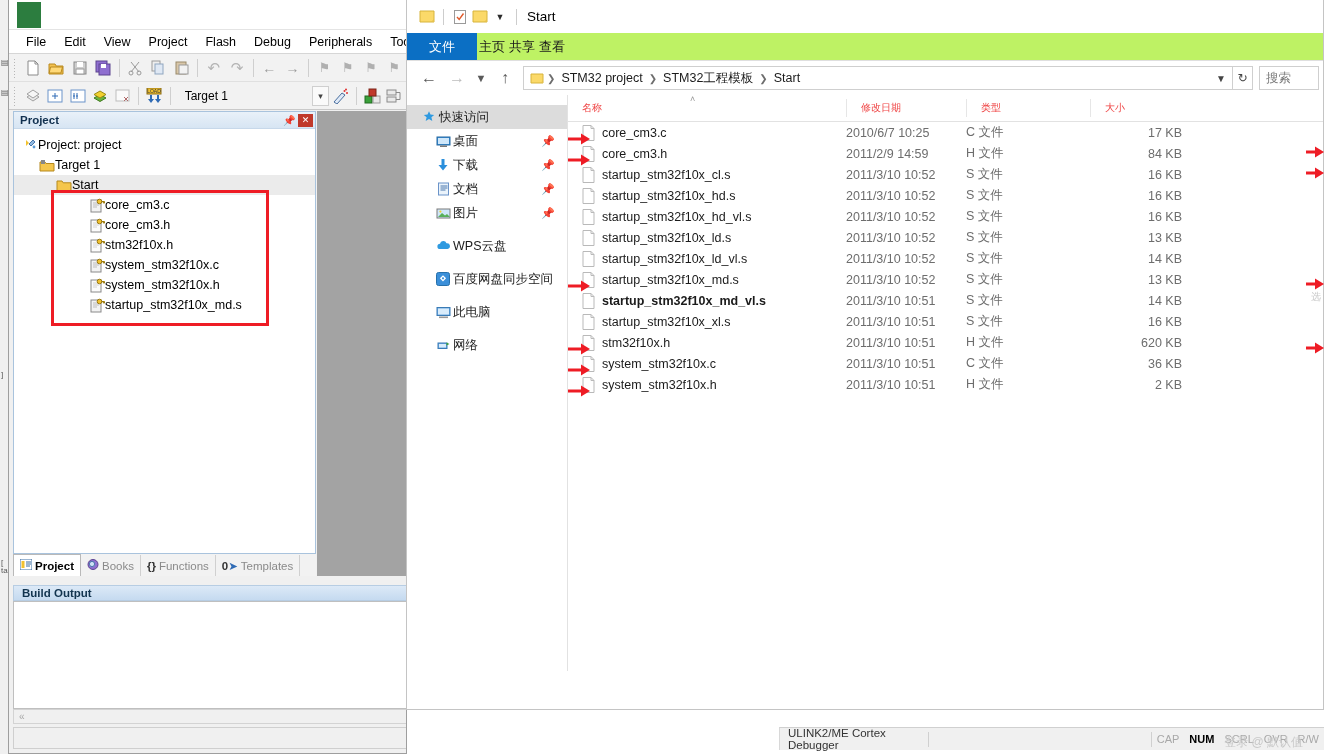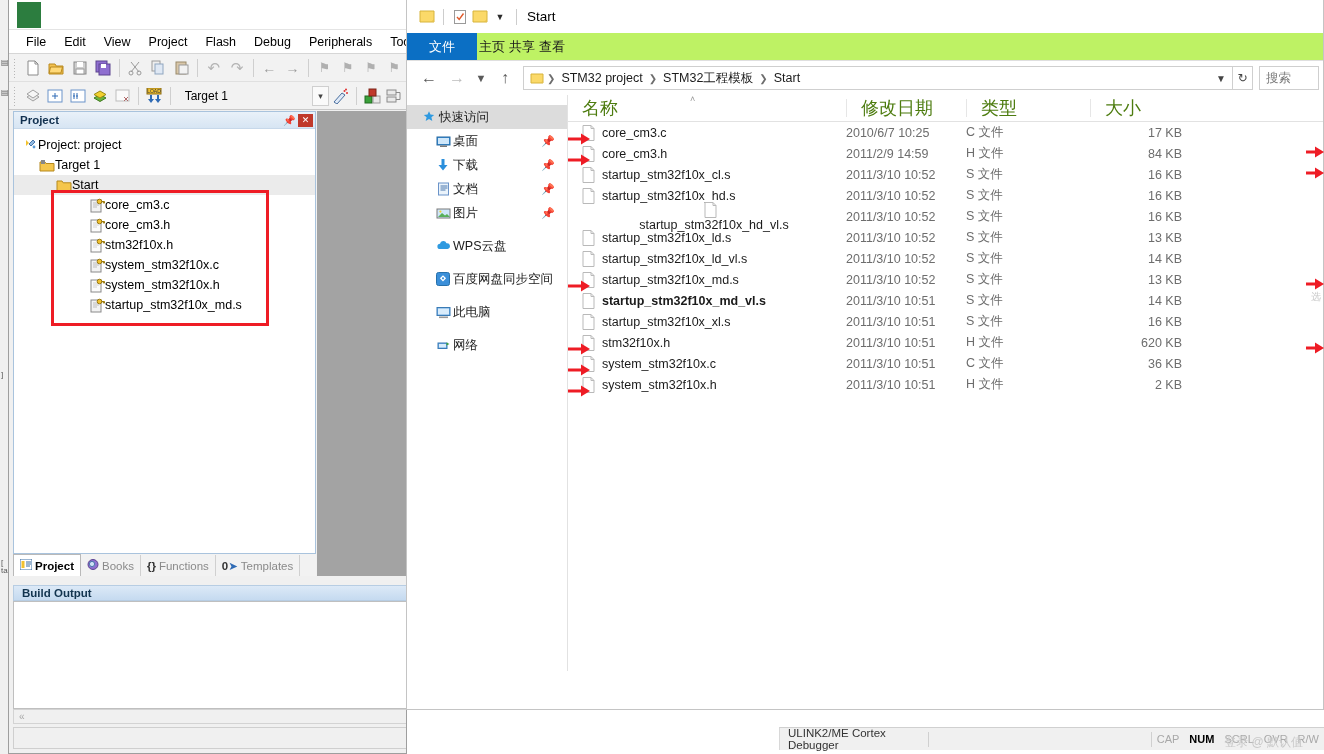--- a/index.html
+++ b/index.html
@@ -185,21 +185,21 @@
   .navitem { height:24px; display:flex; align-items:center; padding-left:26px;
     font-size:12.5px; color:#1b1b1b; white-space:nowrap; position:relative; }
   .navitem.qa { background:#dcdcdc; padding-left:12px; }
   .navitem .nic { width:20px; display:flex; align-items:center; justify-content:center; flex:none; }
   .navitem .pin { position:absolute; right:12px; font-size:11px; color:#9a9a9a; }
   .nav-gap { height:9px; }
 
   .exp-list { flex:1; background:#ffffff; border-left:1px solid #e2e2e2; position:relative; }
   .colhead { height:27px; display:flex; align-items:center; border-bottom:1px solid #e2e2e2;
     position:relative; }
-  .colhead .ch { font-size:18px; color:#4d7c0f; padding-left:14px;
+  .colhead .ch { font-size:10px; color:#ef4444; padding-left:14px;
     border-left:1px solid #e6e6e6; height:18px; line-height:18px; display:flex; align-items:center; }
   .sortmark { position:absolute; left:122px; top:-1px; font-size:9px; color:#999; }
   .row { height:21px; display:flex; align-items:center; font-size:12.5px; color:#1b1b1b; }
   .cell-name { display:flex; align-items:center; padding-left:14px; }
   .fileglyph { width:13px; height:16px; flex:none; margin-right:7px; }
   .cell-date { color:#6d6d6d; }
   .cell-type { color:#6d6d6d; }
   .cell-size { color:#6d6d6d; text-align:right; padding-right:20px; }
 
   .exp-status { position:absolute; left:0; right:0; bottom:0; height:38px;
@@ -766,21 +766,21 @@
                     <path d="M1 0.5h8l3 3v12H1z" fill="#ffffff" stroke="#b9b9b9"></path>
                     <path d="M9 0.5v3h3" fill="none" stroke="#b9b9b9"></path>
                   </svg></span>
                 <span>startup_stm32f10x_hd.s</span>
               </div>
               <div class="cell-date" style="width: 120px;">2011/3/10 10:52</div>
               <div class="cell-type" style="width: 124px;">S 文件</div>
               <div class="cell-size" style="width: 112px;">16 KB</div>
             </div>
             <div class="row">
-              <div class="cell-name" style="width: 278px; flex-direction: column;">
+              <div class="cell-name" style="width: 278px;">
                 <span class="fileglyph"><svg width="13" height="16" viewBox="0 0 13 16">
                     <path d="M1 0.5h8l3 3v12H1z" fill="#ffffff" stroke="#b9b9b9"></path>
                     <path d="M9 0.5v3h3" fill="none" stroke="#b9b9b9"></path>
                   </svg></span>
                 <span>startup_stm32f10x_hd_vl.s</span>
               </div>
               <div class="cell-date" style="width: 120px;">2011/3/10 10:52</div>
               <div class="cell-type" style="width: 124px;">S 文件</div>
               <div class="cell-size" style="width: 112px;">16 KB</div>
             </div>

